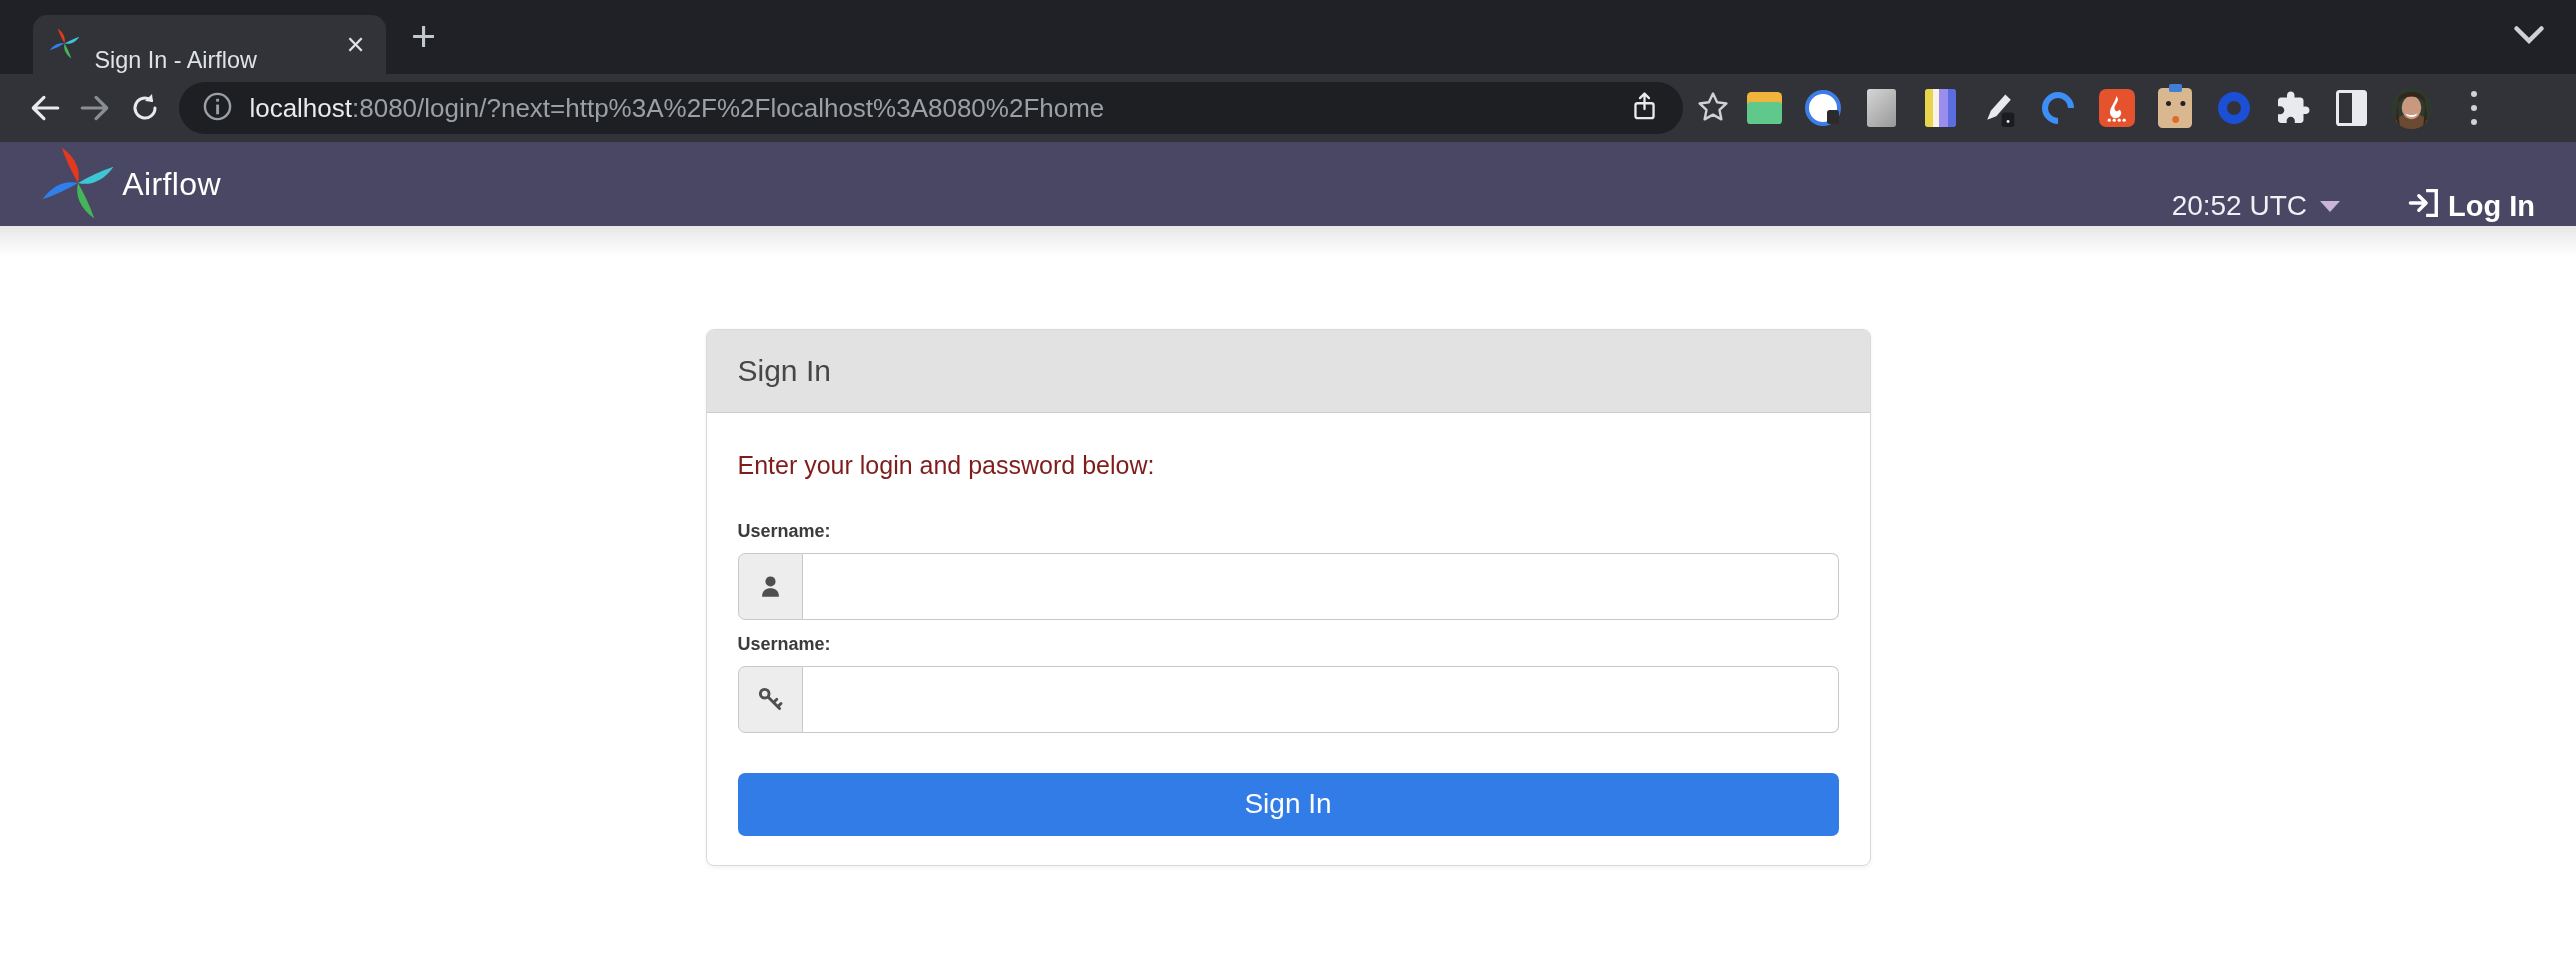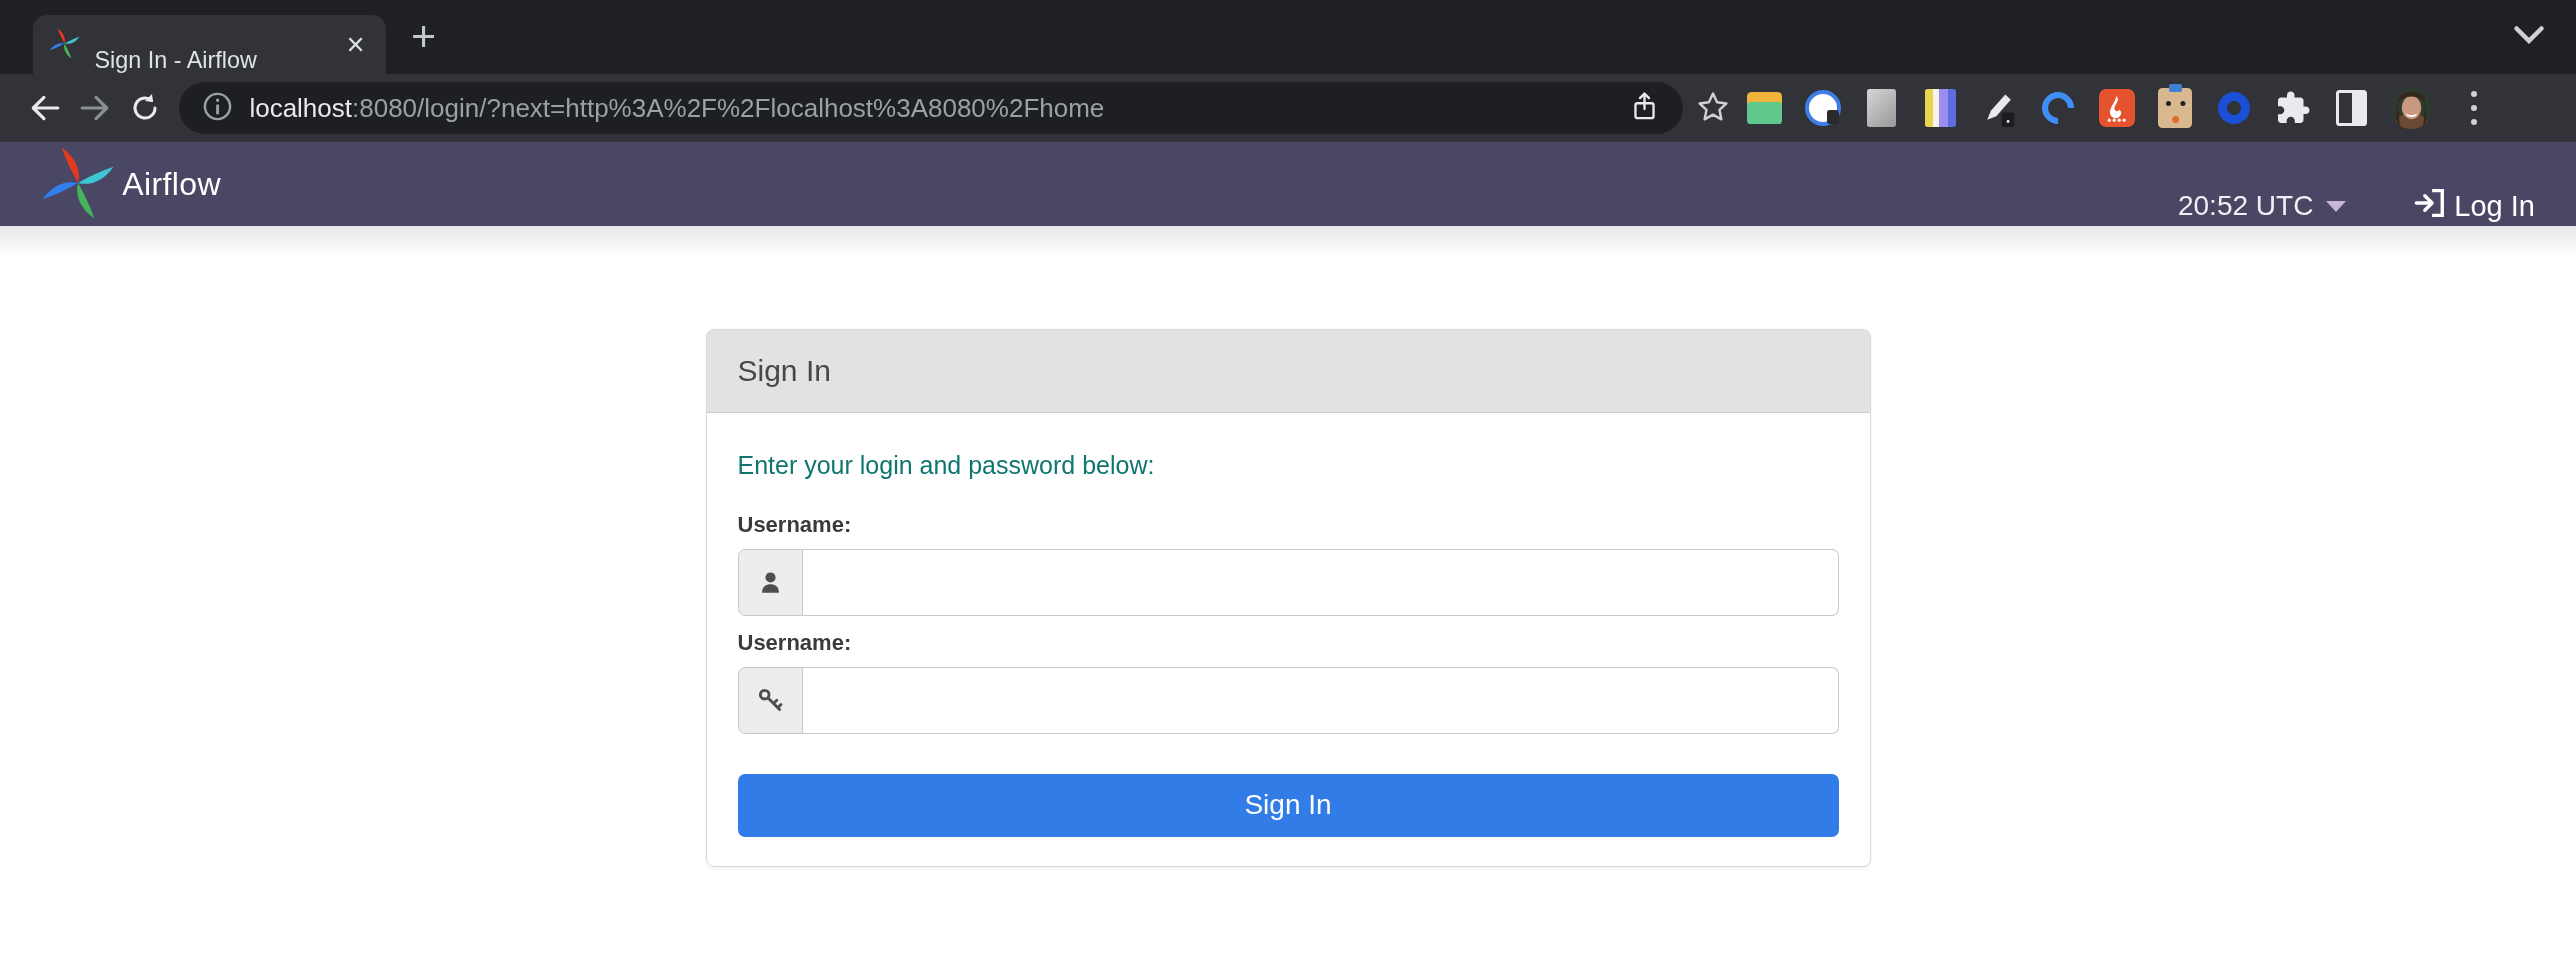--- a/index.html
+++ b/index.html
@@ -47,33 +47,33 @@
   .kebab i { width:6.3px; height:6.3px; border-radius:50%; background:#cfd1d4; }
 
   
   .af-navbar { height:84px; background:#494764; display:flex; align-items:center; padding:0 41px;
     position:relative; z-index:3; }
   .brand { display:flex; align-items:center; gap:7.2px; }
   .brand-text { color:#ffffff; font-size:32px; letter-spacing:0.4px; }
   .nav-right { margin-left:auto; display:flex; align-items:center; gap:67px;margin-top:44px; }
   .clock { display:flex; align-items:center; gap:12.6px; color:#f2eff7; font-size:28px; }
   .caret-down { width:0; height:0; border-left:10px solid transparent; border-right:10px solid transparent; border-top:11.7px solid #cbb4da; }
-  .login { display:flex; align-items:center; gap:5.4px; color:#ffffff; font-size:29px; font-weight:normal; }
+  .login { display:flex; align-items:center; gap:5.4px; color:#ffffff; font-size:29px; font-weight:bold; }
 
   .navbar-shadow { height:31px; background:linear-gradient(#e7e7e7, #ffffff); }
 
   
   .content { background:#fff; }
   .panel { width:1165px; margin:72px auto 0; background:#fff; border:1.8px solid #d9d9d9; border-radius:8px;
     box-shadow:0 1.8px 4.5px rgba(0,0,0,.05); }
   .panel-header { background:#e2e2e2; border-bottom:1.8px solid #cccccc; border-radius:6.3px 6.3px 0 0;
     padding:24px 31px; font-size:30px; color:#474747; }
   .panel-body { padding:38px 31px 29px; }
-  .instructions { font-size:25px; color:#0f766e; margin-bottom:32px; }
-  .field-label { font-size:22px; font-weight:bold; color:#3b3b3b; margin-bottom:10.8px; }
+  .instructions { font-size:25px; color:#7f1d1d; margin-bottom:41px; }
+  .field-label { font-size:18px; font-weight:bold; color:#3b3b3b; margin-bottom:10.8px; }
   .input-group { display:flex; height:67px; margin-bottom:14.4px; }
   .addon { width:65px; background:#ededed; border:1.8px solid #c8c8c8; border-radius:7.2px 0 0 7.2px;
     display:flex; align-items:center; justify-content:center; }
   .tfield { flex:1; border:1.8px solid #c8c8c8; border-left:none; border-radius:0 7.2px 7.2px 0;
     font-size:27px; padding:0 20px; color:#333; outline:none; font-family:"Liberation Sans", sans-serif; }
   .submit { display:block; width:100%; height:63px; margin-top:40px; background:#327ce8; color:#fff;
     font-size:28px; border:none; border-radius:7.2px; font-family:"Liberation Sans", sans-serif; cursor:pointer; }
 </style>
 </head>
 <body>

